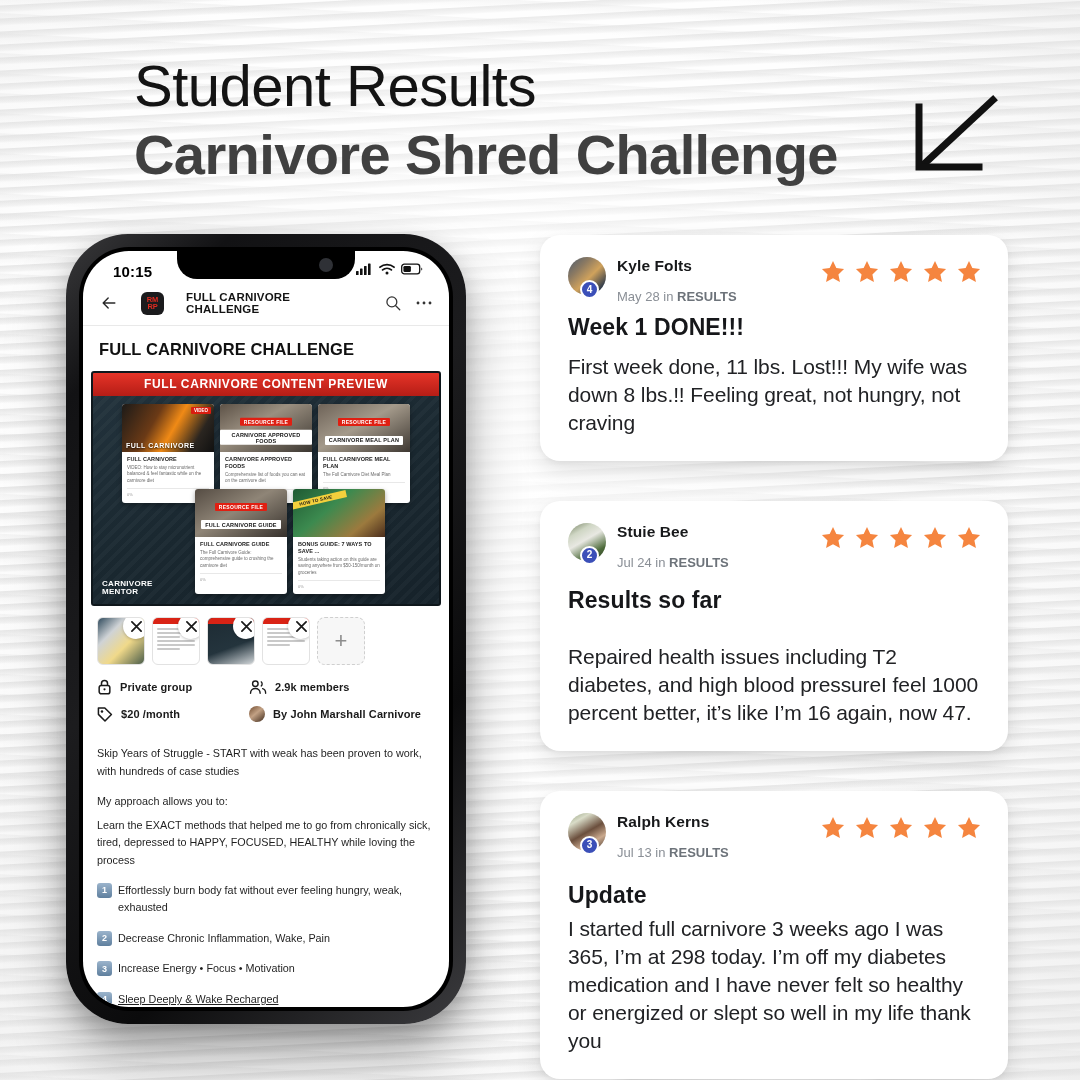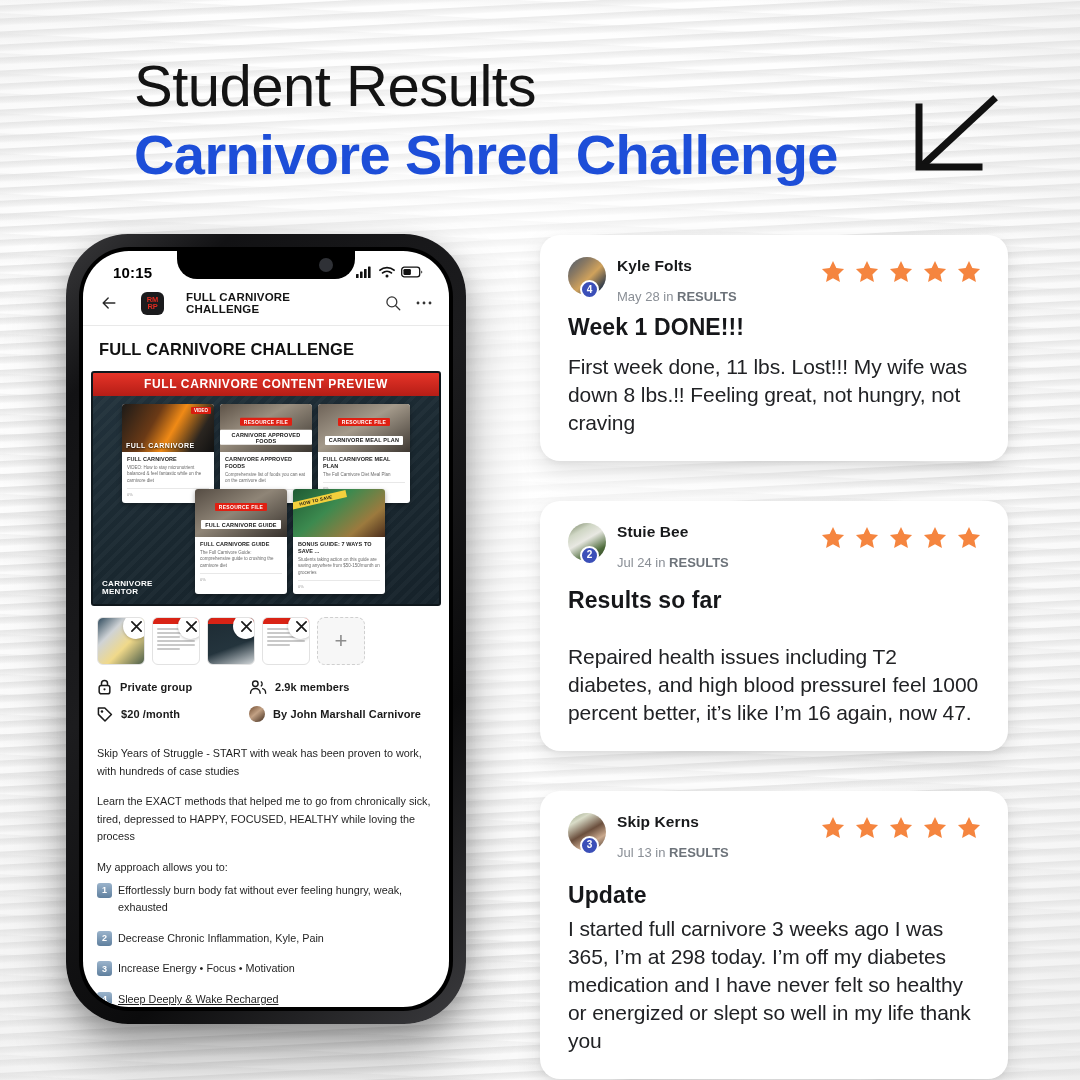--- a/index.html
+++ b/index.html
@@ -65,21 +65,21 @@
     line-height: 1.06;
     font-weight: 400;
     color: #141414;
     letter-spacing: -0.5px;
     white-space: nowrap;
   }
   .headline-line2 {
     font-size: 56px;
     line-height: 1.12;
     font-weight: 700;
-    color: #1d4ed8;
+    color: #404040;
     letter-spacing: -0.6px;
     white-space: nowrap;
     margin-top: 8px;
   }
 
   
   .arrow-wrap {
     position: absolute;
     left: 905px;
     top: 95px;
@@ -137,21 +137,21 @@
     top: 9px;
     width: 14px;
     height: 14px;
     border-radius: 50%;
     background: #2f3136;
   }
 
   
   .statusbar {
     display: flex;
-    align-items: center;
+    align-items: flex-start;
     justify-content: space-between;
     padding: 12px 26px 4px 30px;
     height: 34px;
     gap: 32px;
   }
   .status-time {
     font-size: 15px;
     font-weight: 700;
     color: #000;
     letter-spacing: .2px;
@@ -704,30 +704,30 @@
             </div>
             <div class="meta-cell">
               <div class="avatar-sm"></div>
               <span class="meta-txt">By John Marshall Carnivore</span>
             </div>
           </div>
         </div>
 
         <div class="copy">
           <p>Skip Years of Struggle - START with weak has been proven to work, with hundreds of case studies</p>
+          <p style="margin-bottom:6px">My approach allows you to:</p>
           <p>Learn the EXACT methods that helped me to go from chronically sick, tired, depressed to HAPPY, FOCUSED, HEALTHY while loving the process</p>
-          <p style="margin-bottom:6px">My approach allows you to:</p>
 
           <div class="listrow">
             <div class="numbox">1</div>
             <div>Effortlessly burn body fat without ever feeling hungry, weak, exhausted</div>
           </div>
           <div class="listrow">
             <div class="numbox">2</div>
-            <div>Decrease Chronic Inflammation, Kyle, Pain</div>
+            <div>Decrease Chronic Inflammation, Wake, Pain</div>
           </div>
           <div class="listrow">
             <div class="numbox">3</div>
             <div>Increase Energy • Focus • Motivation</div>
           </div>
           <div class="listrow">
             <div class="numbox">4</div>
             <div class="underline-txt">Sleep Deeply &amp; Wake Recharged</div>
           </div>
         </div>
@@ -815,21 +815,21 @@
     </div>
 
     <div class="tcard c3">
       <div class="tcard-head">
         <div class="tuser">
           <div class="tavatar-wrap">
             <div class="tavatar av3"></div>
             <div class="tbadge">3</div>
           </div>
           <div>
-            <div class="tname">Skip Kerns</div>
+            <div class="tname">Ralph Kerns</div>
             <div class="tmeta">
               <span>Jul 13</span>
               <span>in</span>
               <b>RESULTS</b>
             </div>
           </div>
         </div>
         <div class="stars">
           <svg width="26" height="26" viewBox="0 0 24 24">
               <path d="M12 1.8l3.1 6.6 7.1.9-5.2 4.9 1.4 7-6.4-3.5-6.4 3.5 1.4-7L1.8 9.3l7.1-.9z" fill="#F5853F"></path>

